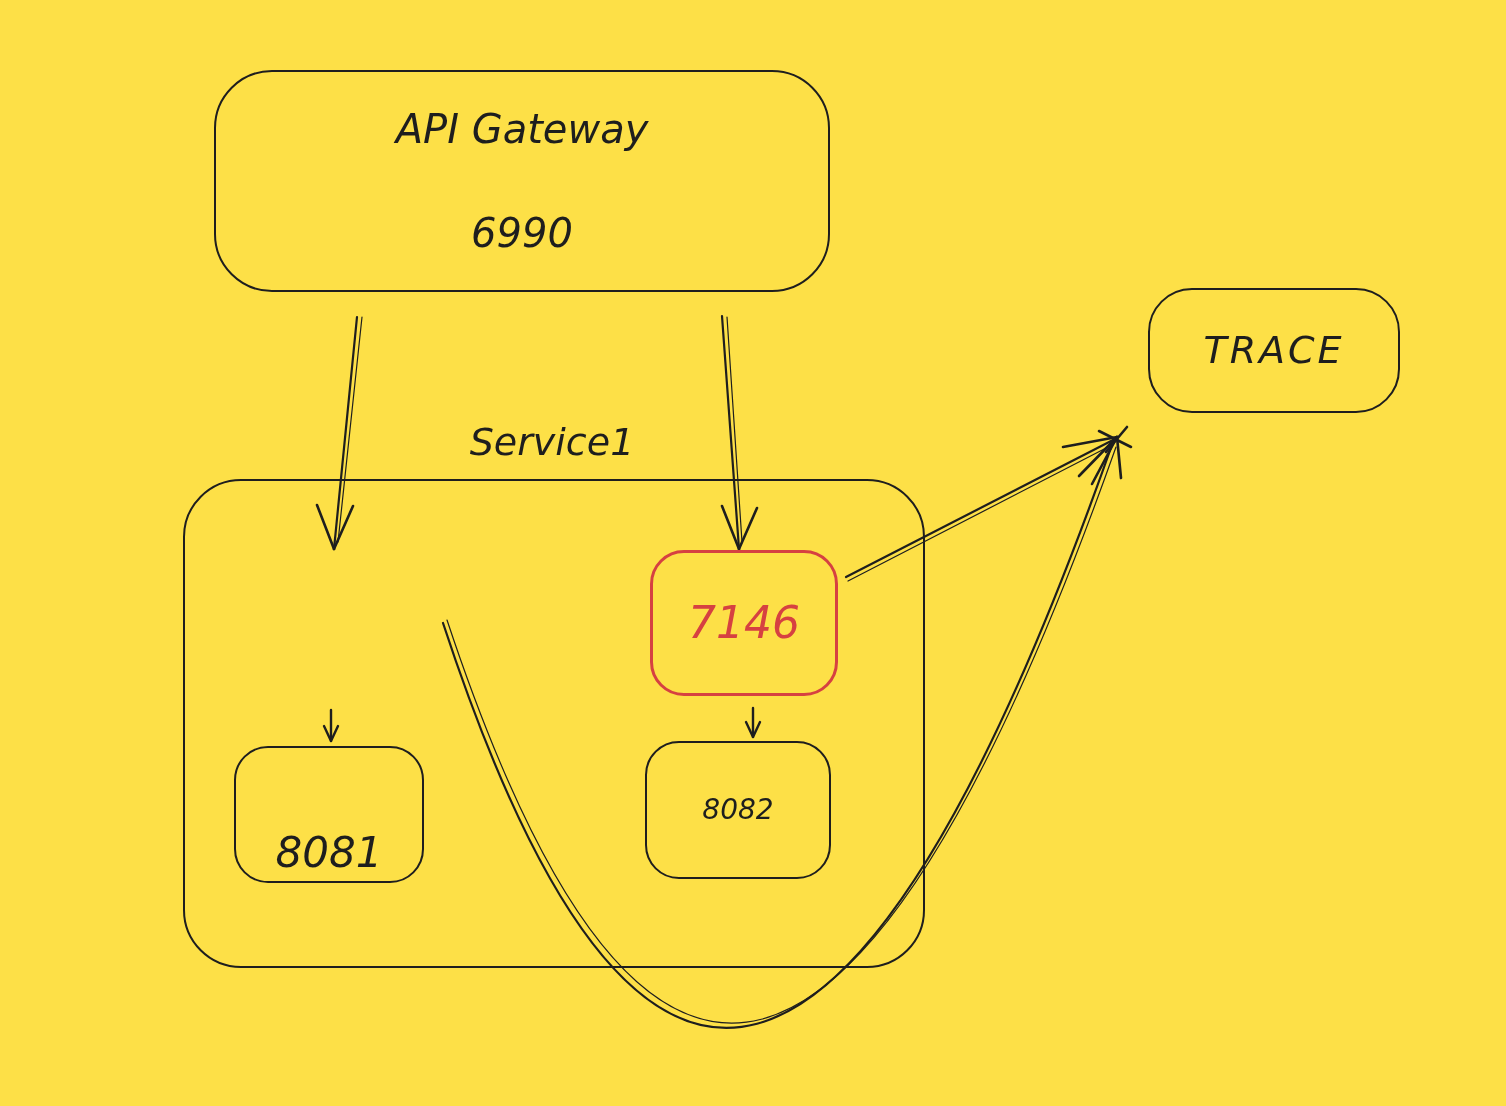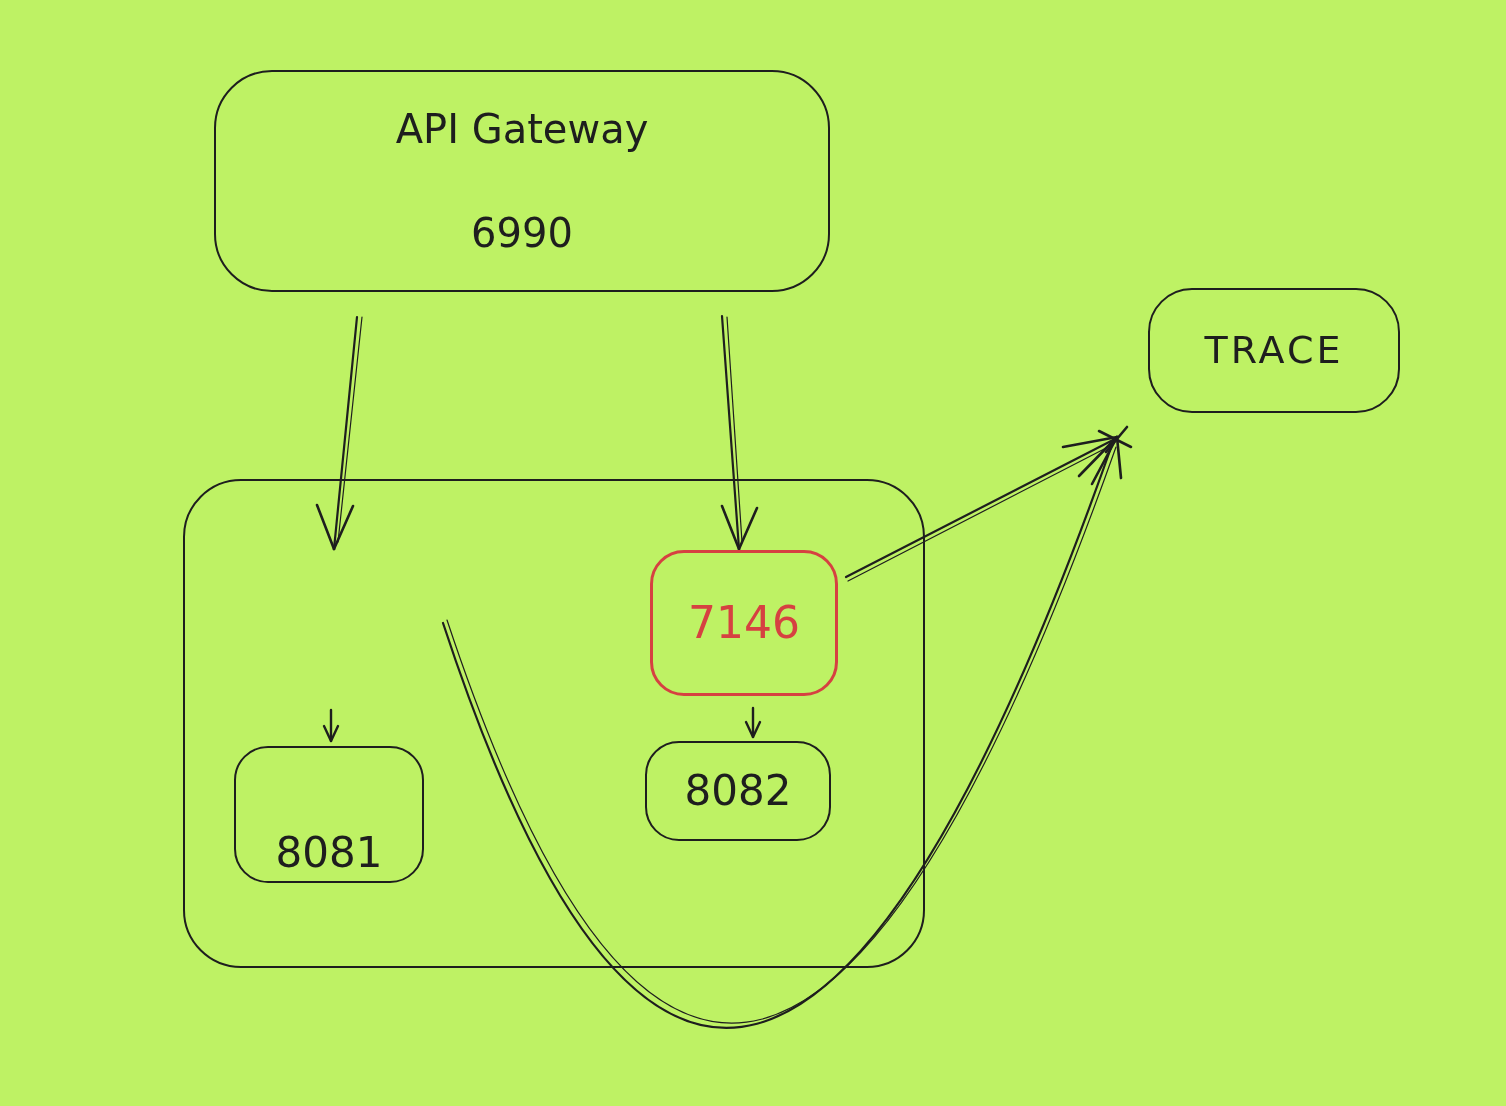--- a/index.html
+++ b/index.html
@@ -4,24 +4,25 @@
 <style>
   html, body {
     margin: 0;
     padding: 0;
     background: #ffffff;
   }
   .canvas {
     position: relative;
     width: 1506px;
     height: 1106px;
-    background: #bef264;
+    background: #fde047;
     font-family: "DejaVu Sans", sans-serif;
     color: #1e1e1e;
     overflow: hidden;
+    font-style: italic;
   }
   .edges-layer {
     position: absolute;
     left: 0;
     top: 0;
     width: 1506px;
     height: 1106px;
   }
   .node {
     position: absolute;
@@ -67,23 +68,23 @@
   }
   .node-8081 {
     left: 234px; top: 746px;
     width: 190px; height: 137px;
     border-radius: 34px;
     font-size: 42px;
     align-items: flex-end;
   }
   .node-8082 {
     left: 645px; top: 741px;
-    width: 186px; height: 100px;
+    width: 186px; height: 138px;
     border-radius: 34px;
-    font-size: 42px;
+    font-size: 28px;
   }
   .node-trace {
     left: 1148px; top: 288px;
     width: 252px; height: 125px;
     border-radius: 44px;
     font-size: 38px;
     letter-spacing: 3px;
   }
   .group-label {
     position: absolute;
@@ -151,20 +152,21 @@
     </g>
   </svg>
 
   <div class="node node-api-gateway">
     <div class="label">
       <span class="gateway-label-line">API Gateway</span>
       <span class="gateway-label-line">6990</span>
     </div>
   </div>
 
+  <div class="group-label">Service1</div>
 
   <div class="node node-service-container"></div>
 
 
   <div class="node node-red node-9092">
     <div class="label">7146</div>
   </div>
 
   <div class="node node-8081">
     <div class="label">8081</div>

